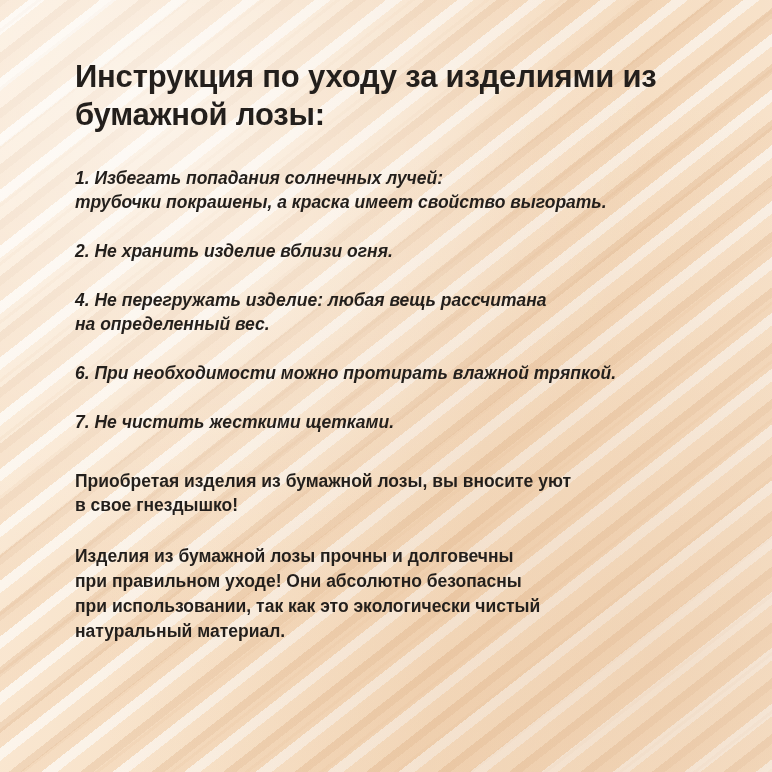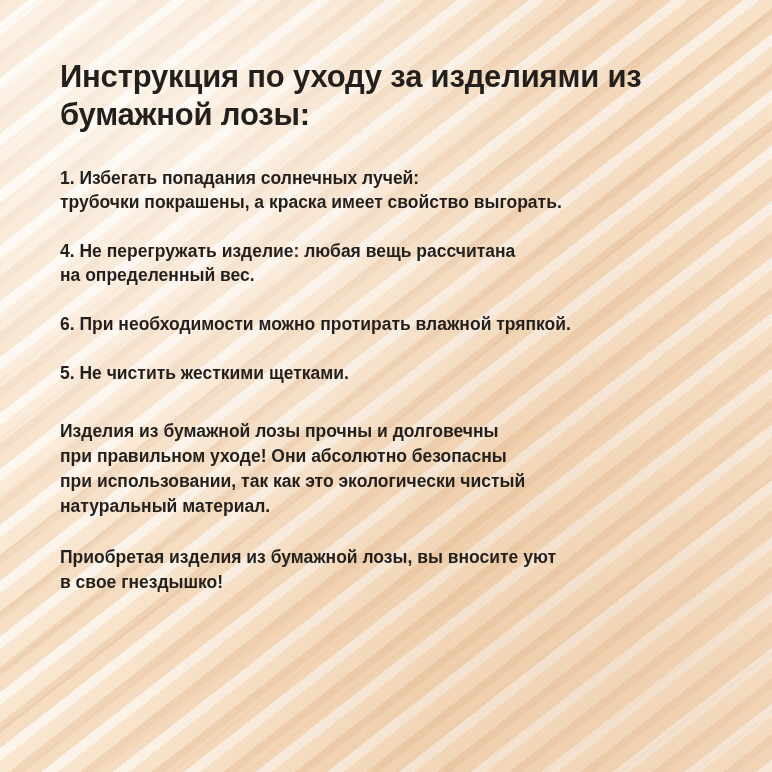--- a/index.html
+++ b/index.html
@@ -54,37 +54,38 @@
     inset: 0;
     background-image:
       radial-gradient(circle at 20% 15%, rgba(255,255,255,0.55), rgba(255,255,255,0) 55%),
       radial-gradient(circle at 85% 85%, rgba(226,183,141,0.30), rgba(255,255,255,0) 60%);
     pointer-events: none;
   }
 
   .content {
     position: relative;
     z-index: 2;
-    padding: 44px 56px 40px 60px;
+    padding: 44px 56px 40px 75px;
     box-sizing: border-box;
     height: 100%;
   }
 
   .title {
     font-size: 31px;
     line-height: 1.22;
     font-weight: bold;
     color: #231f1c;
     letter-spacing: -0.2px;
     margin: 14px 0 0 0;
     max-width: 600px;
   }
 
   .items {
     margin-top: 32px;
+    font-style: italic;
   }
 
   .item {
     font-size: 17.5px;
     line-height: 1.38;
     color: #231f1c;
     font-weight: bold;
     margin-bottom: 25px;
     max-width: 660px;
     white-space: pre-line;
@@ -111,29 +112,30 @@
   <div class="texture"></div>
   <div class="texture-soft"></div>
 
   <div class="content">
 
     <h1 class="title">Инструкция по уходу за изделиями из бумажной лозы:</h1>
 
     <div class="items">
       <p class="item">1. Избегать попадания солнечных лучей:
 трубочки покрашены, а краска имеет свойство выгорать.</p>
+      <p class="item">2. Не хранить изделие вблизи огня.</p>
       <p class="item">4. Не перегружать изделие: любая вещь рассчитана
 на определенный вес.</p>
       <p class="item">6. При необходимости можно протирать влажной тряпкой.</p>
-      <p class="item">5. Не чистить жесткими щетками.</p>
+      <p class="item">7. Не чистить жесткими щетками.</p>
     </div>
 
     <div class="closing">
+      <p class="para">Приобретая изделия из бумажной лозы, вы вносите уют
+в свое гнездышко!</p>
       <p class="para">Изделия из бумажной лозы прочны и долговечны
 при правильном уходе! Они абсолютно безопасны
 при использовании, так как это экологически чистый
 натуральный материал.</p>
-      <p class="para">Приобретая изделия из бумажной лозы, вы вносите уют
-в свое гнездышко!</p>
     </div>
 
   </div>
 </div>
 
 </body></html>

